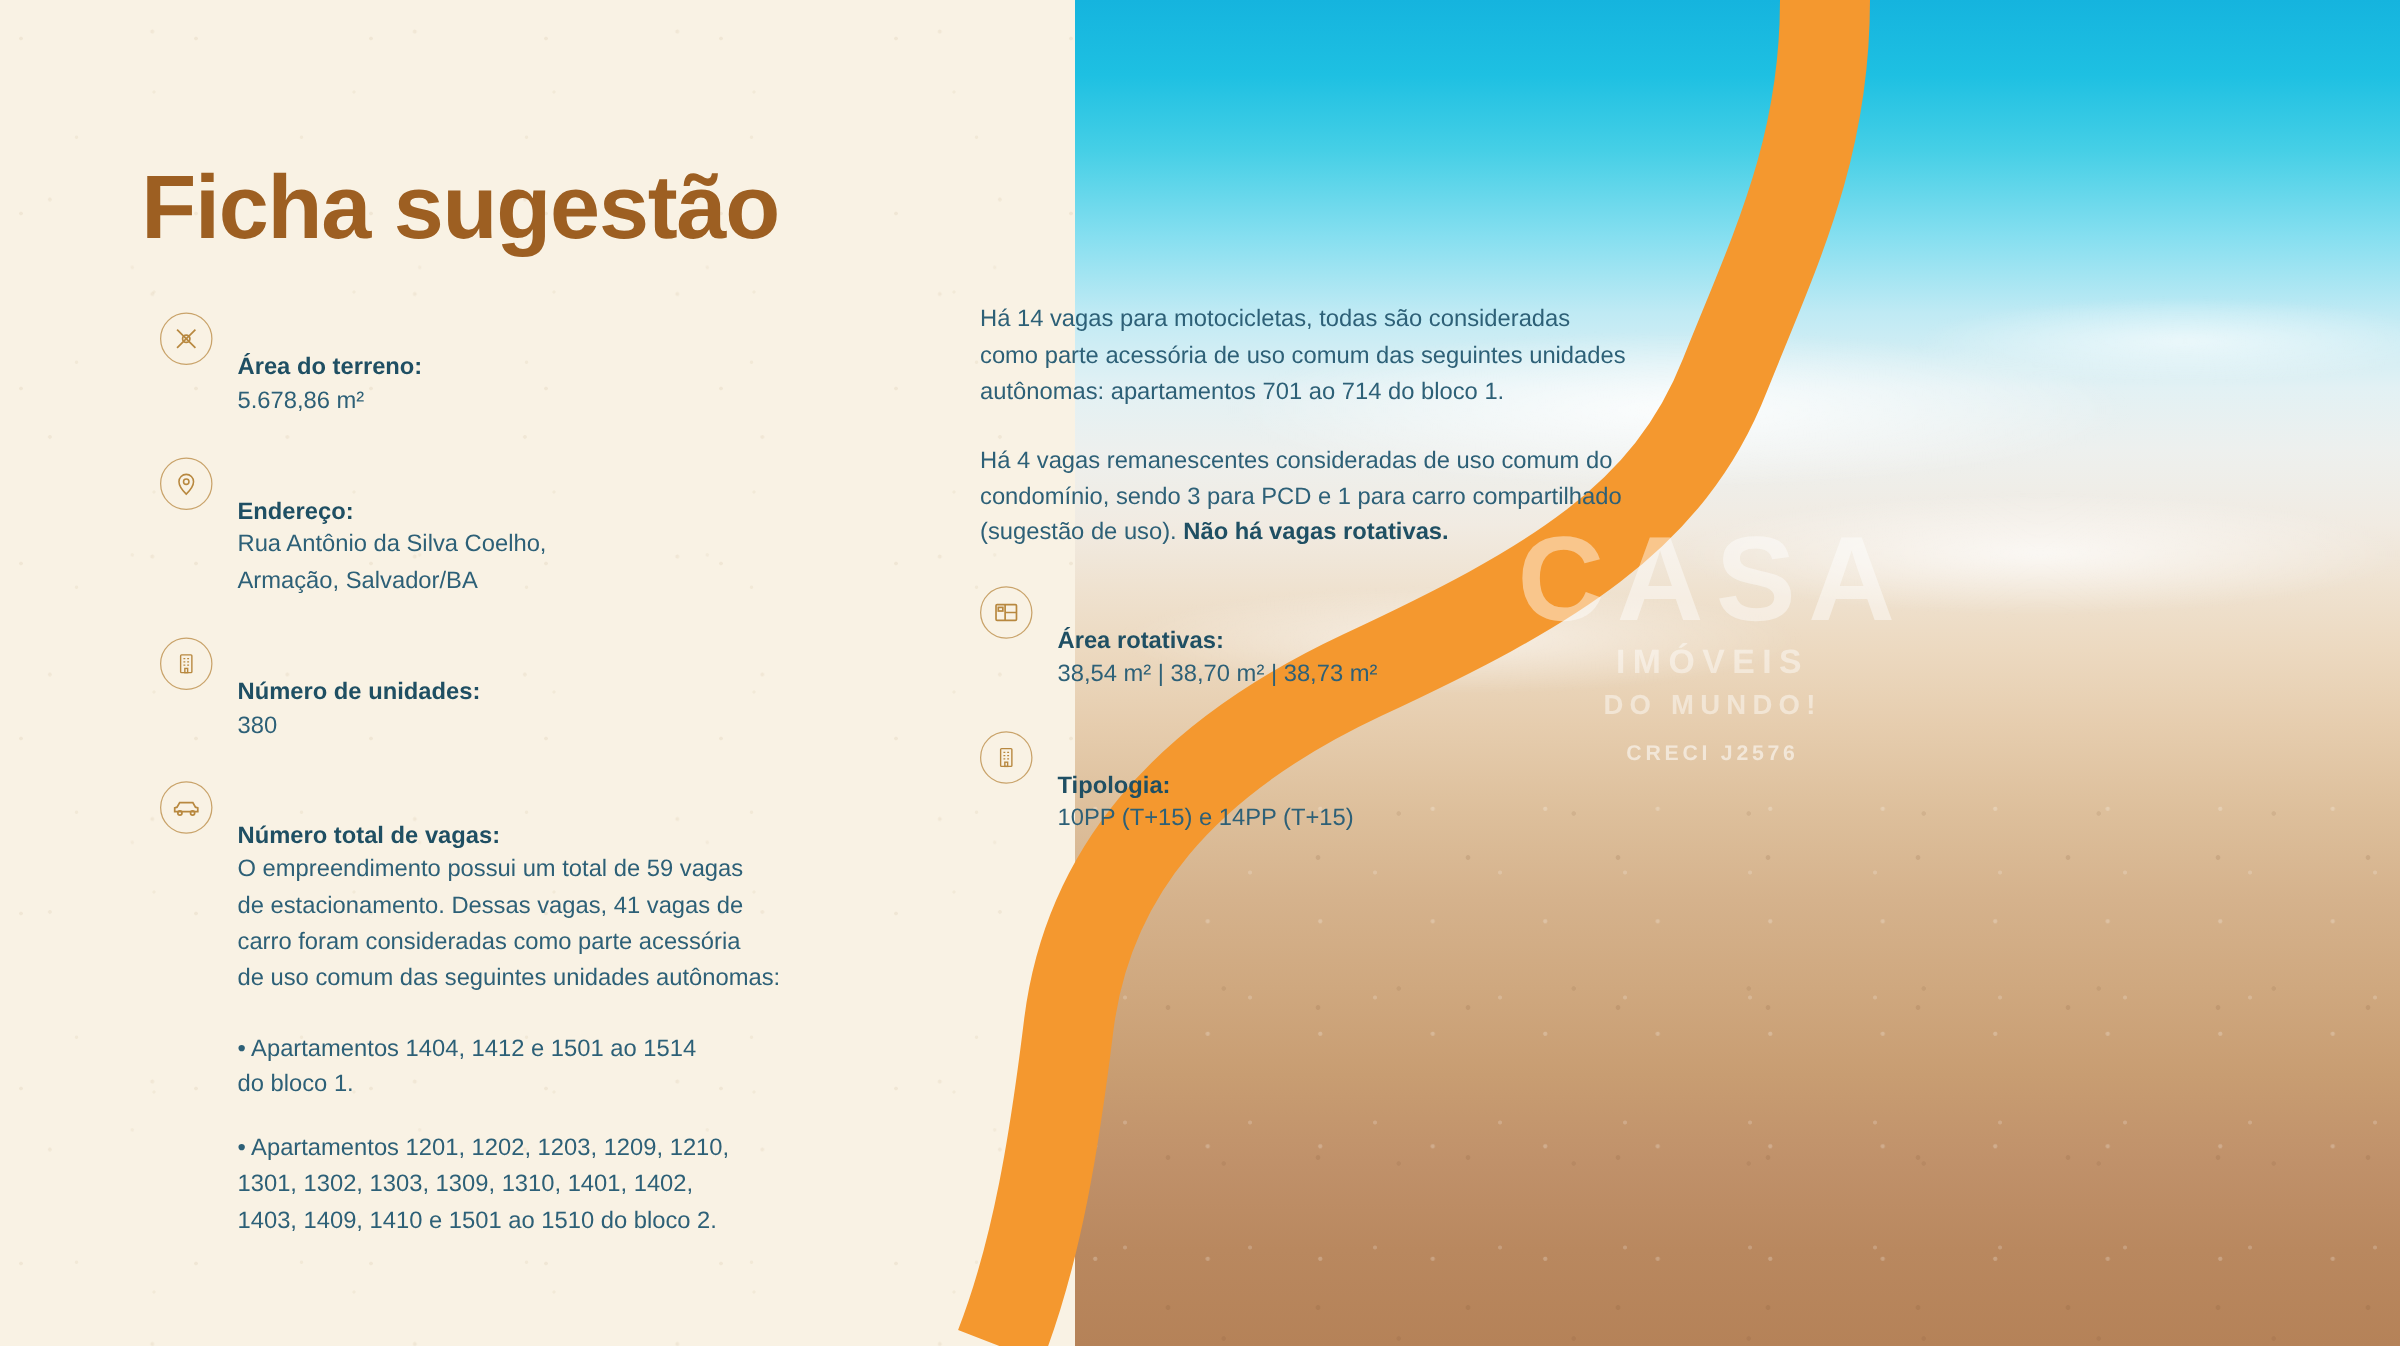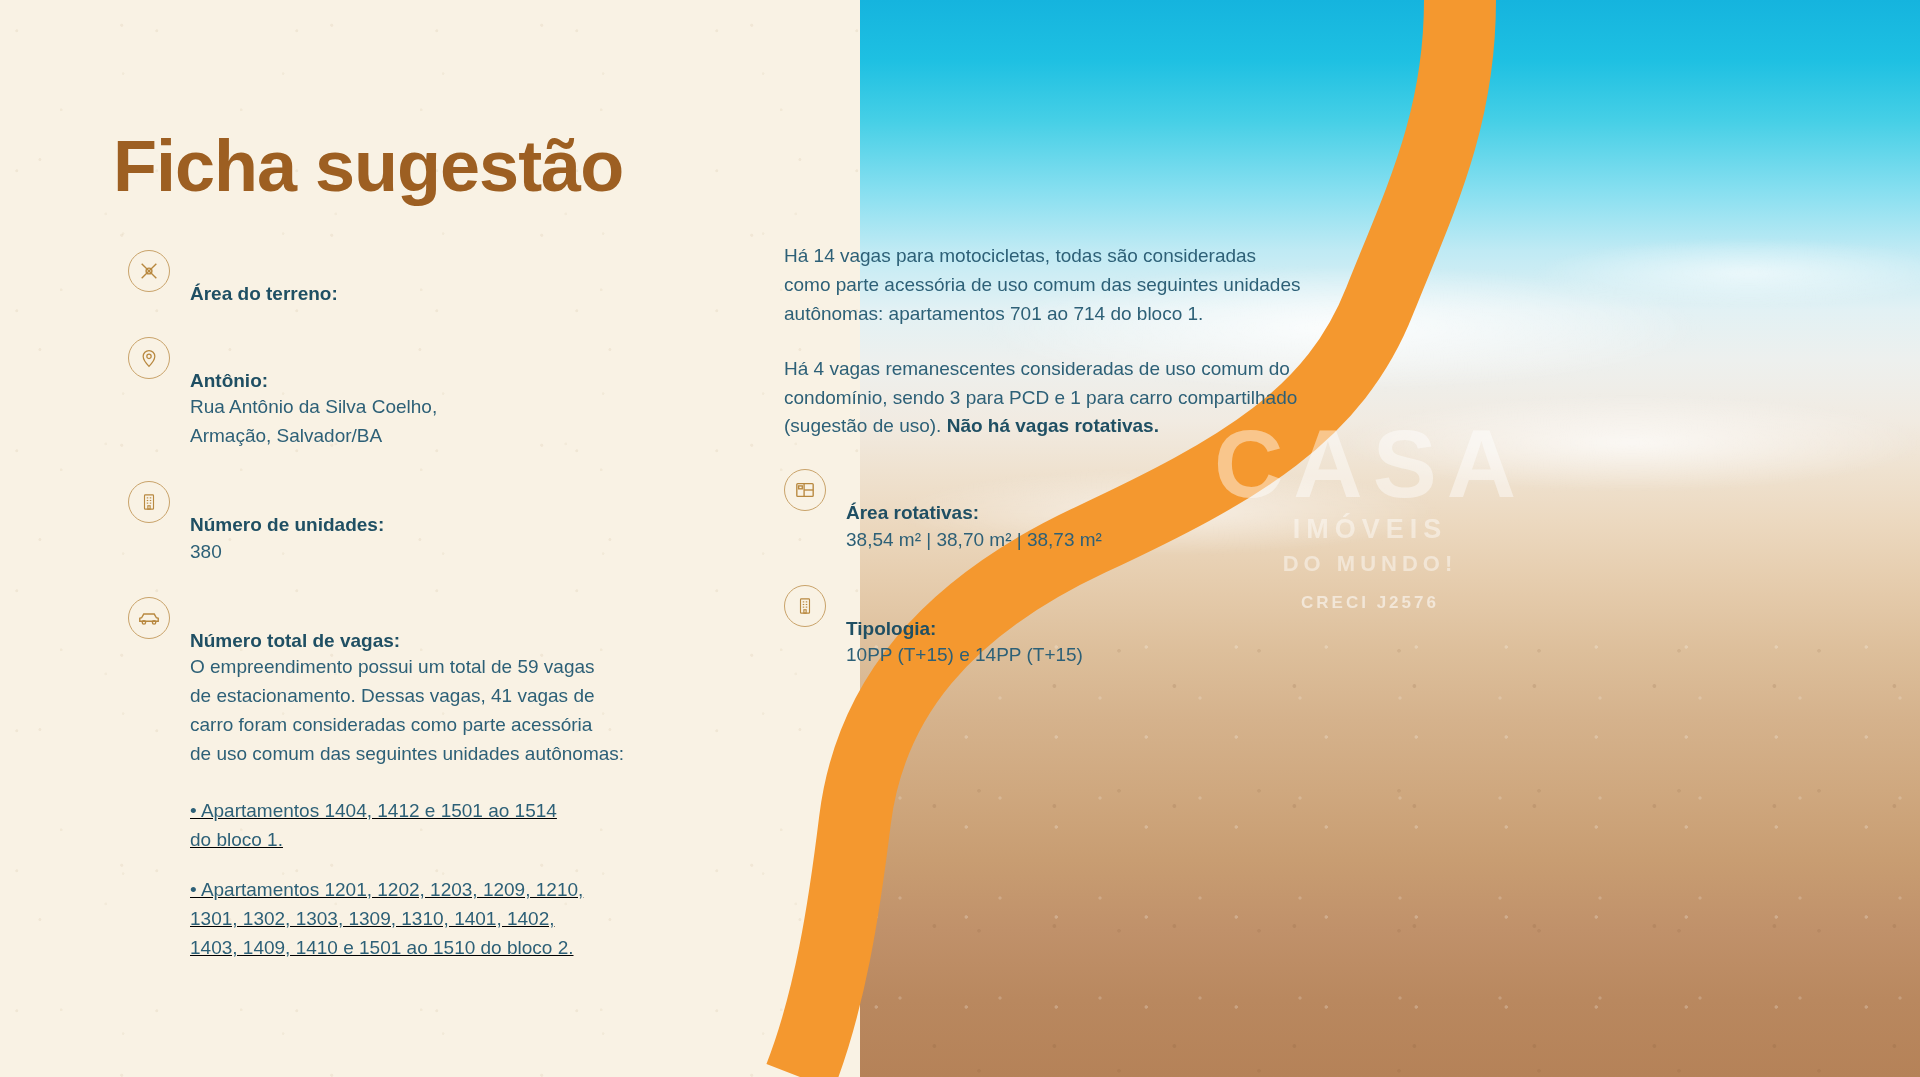--- a/index.html
+++ b/index.html
@@ -200,21 +200,21 @@
   .bullet-group {
     margin-left: 62px;
     margin-top: 18px;
     margin-bottom: 22px;
     font-size: 19px;
     color: #2d6077;
     line-height: 1.52;
     white-space: pre-line;
   }
 
-  .bullet-row { position: relative; margin-bottom: 24px; text-decoration: underline; }
+  .bullet-row { position: relative; margin-bottom: 24px; }
 </style>
 </head>
 <body>
 
 <div id="page">
 
   <div id="paper-texture"></div>
 
   <div id="photo-panel">
     <div id="beach-photo"></div>
@@ -257,32 +257,33 @@
       <div class="fact">
         <div class="fact-icon">
           <svg width="22" height="22" viewBox="0 0 24 24" fill="none" stroke="#b8883f" stroke-width="1.5">
             <path d="M4 20 L20 4"></path>
             <path d="M4 4 L20 20"></path>
             <circle cx="12" cy="12" r="3.2"></circle>
           </svg>
         </div>
         <div class="fact-body">
           <div class="fact-title">Área do terreno:</div>
+          <div class="fact-text">5.678,86 m²</div>
         </div>
       </div>
 
       <div class="fact">
         <div class="fact-icon">
           <svg width="20" height="22" viewBox="0 0 24 24" fill="none" stroke="#b8883f" stroke-width="1.5">
             <path d="M12 22s7-7.1 7-12a7 7 0 1 0-14 0c0 4.9 7 12 7 12z"></path>
             <circle cx="12" cy="10" r="2.6"></circle>
           </svg>
         </div>
         <div class="fact-body">
-          <div class="fact-title">Antônio:</div>
+          <div class="fact-title">Endereço:</div>
           <div class="fact-text">Rua Antônio da Silva Coelho,
 Armação, Salvador/BA</div>
         </div>
       </div>
 
       <div class="fact">
         <div class="fact-icon">
           <svg width="18" height="22" viewBox="0 0 24 24" fill="none" stroke="#b8883f" stroke-width="1.5">
             <rect x="6" y="2.5" width="12" height="19" rx="1"></rect>
             <line x1="9" y1="6.5" x2="11" y2="6.5"></line>

